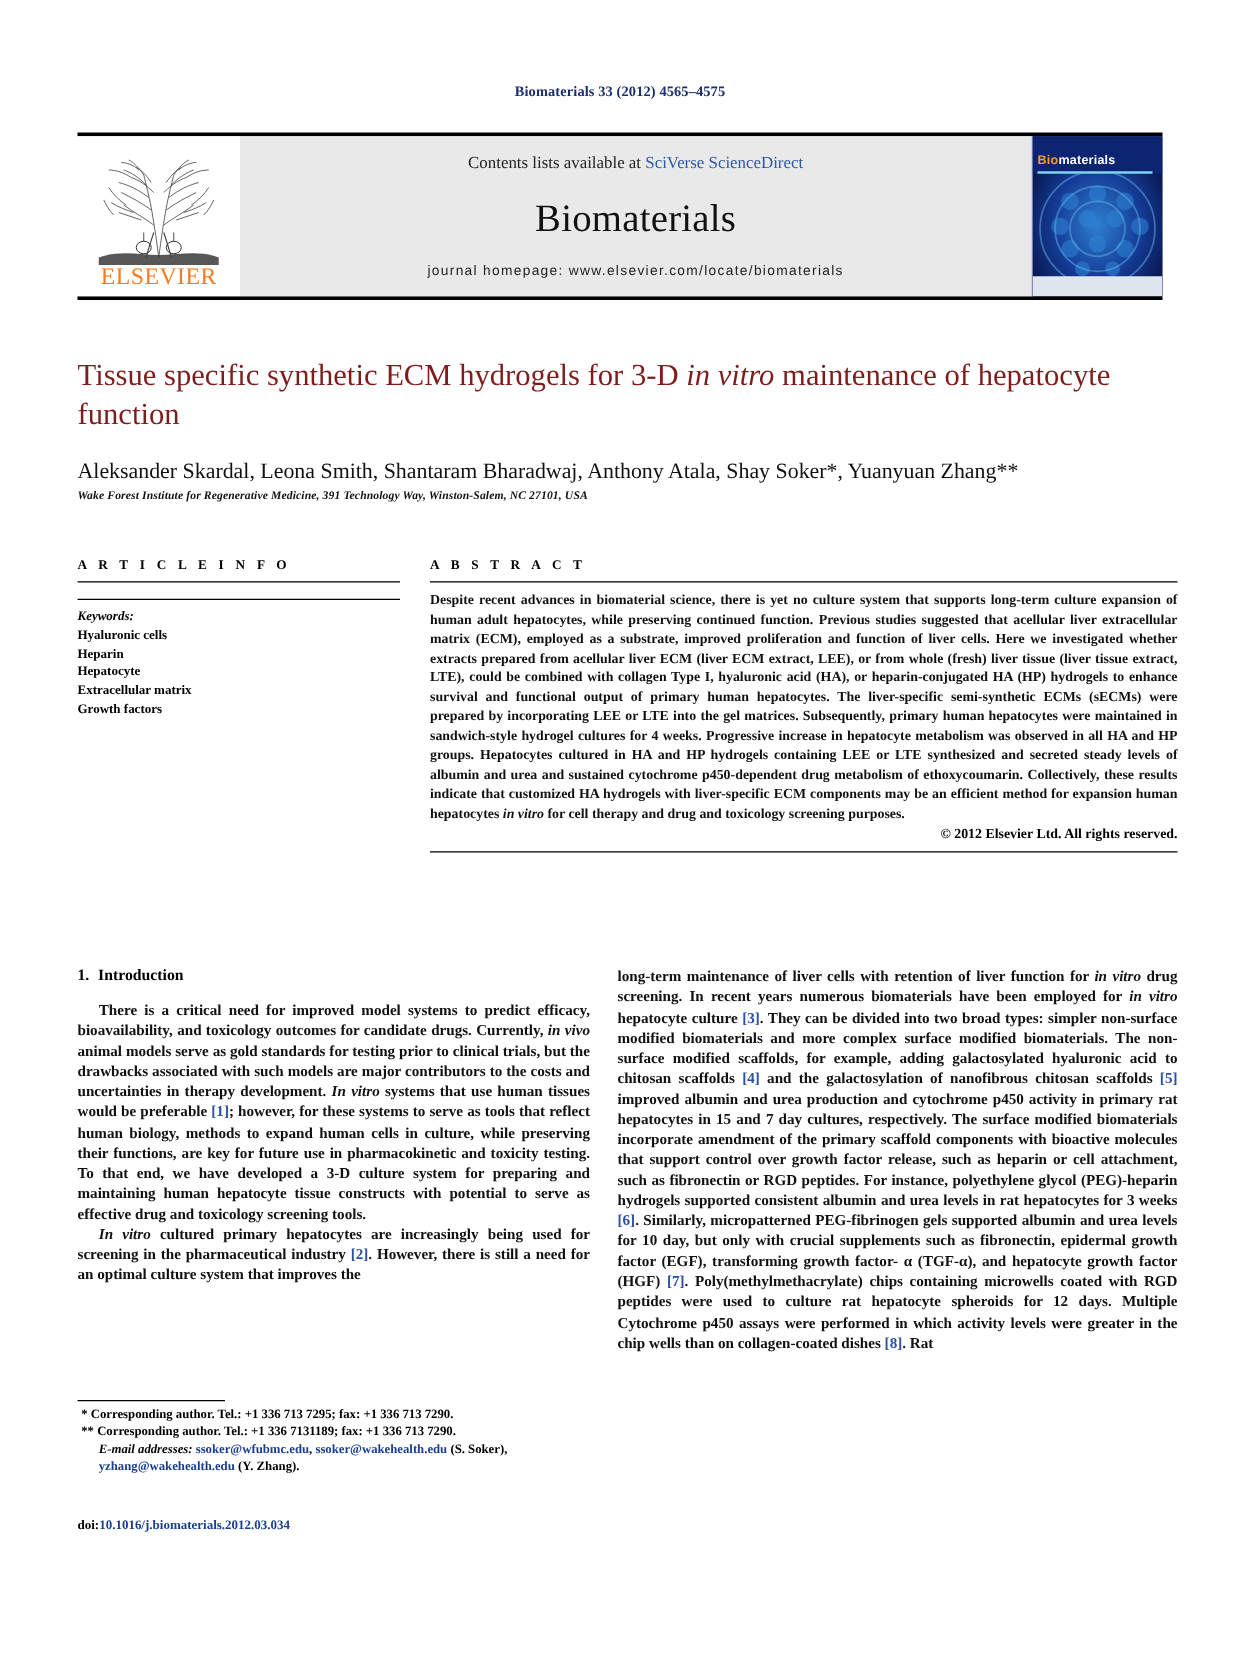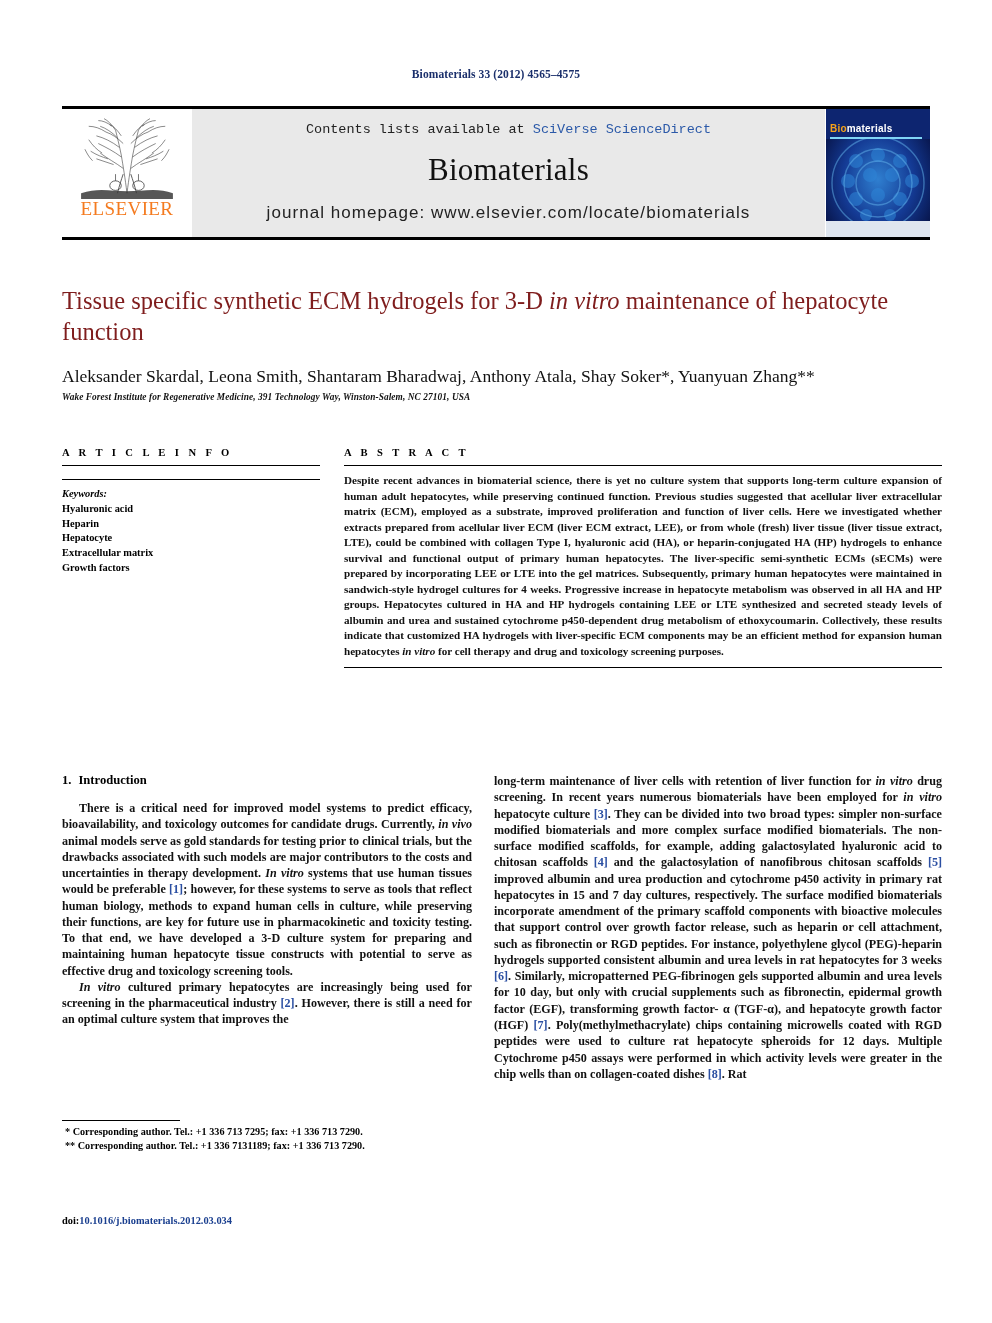--- a/index.html
+++ b/index.html
@@ -46,21 +46,21 @@
   }
   .elsevier-logo {
     width: 130px;
     flex: 0 0 130px;
     position: relative;
     background: #fff;
     display: flex;
     flex-direction: column;
     justify-content: flex-end;
     align-items: center;
-    padding-bottom: 17px;
+    padding-bottom: 4px;
     box-sizing: border-box;
   }
   .elsevier-tree {
     width: 112px; height: 92px;
     margin-top: 2px;
   }
   .elsevier-word {
     font-family: "Liberation Serif", serif;
     color: #f47b20;
     font-size: 19px;
@@ -73,36 +73,36 @@
     flex: 1 1 auto;
     background: #e9e9e9;
     display: flex;
     flex-direction: column;
     justify-content: space-between;
     align-items: center;
     padding: 13px 0 14px 0;
     box-sizing: border-box;
   }
   .contents-line {
-    font-family: Liberation Mono, monospace;
+    font-family: Liberation Serif, serif;
     font-size: 13.5px;
     color: #222;
   }
   .contents-line .sd {
     color: #2b59a8;
   }
   .journal-name {
     font-family: "Liberation Serif", serif;
     font-size: 31px;
     color: #111;
     letter-spacing: .2px;
   }
   .homepage-line {
     font-family: "Liberation Sans", sans-serif;
-    font-size: 17px;
+    font-size: 11px;
     color: #222;
     letter-spacing: 1.05px;
   }
   .cover-thumb {
     flex: 0 0 104px;
     width: 104px;
     background: #0b1f6b;
     position: relative;
     overflow: hidden;
     border-left: 1px solid #fff;
@@ -362,48 +362,50 @@
 
   <div class="authors">Aleksander Skardal, Leona Smith, Shantaram Bharadwaj, Anthony Atala, Shay Soker*, Yuanyuan Zhang**</div>
   <div class="affiliation">Wake Forest Institute for Regenerative Medicine, 391 Technology Way, Winston-Salem, NC 27101, USA</div>
 
   <div class="info-col">
     <div class="sect-label">A R T I C L E  I N F O</div>
     <hr class="hr-thin">
     <hr class="hr-thin" style="margin-top:13px">
     <div class="info-block">
       <div class="it">Keywords:</div>
-      <div>Hyaluronic acid</div>
+      <div>Hyaluronic cells</div>
       <div>Heparin</div>
       <div>Hepatocyte</div>
       <div>Extracellular matrix</div>
       <div>Growth factors</div>
     </div>
   </div>
 
   <div class="abs-col">
     <div class="sect-label">A B S T R A C T</div>
     <hr class="hr-thin">
     <div class="abstract-body"><span>Despite recent advances in biomaterial science, there is yet no culture system that supports long-term culture expansion of human adult hepatocytes, while preserving continued function. Previous studies suggested that acellular liver extracellular matrix (ECM), employed as a substrate, improved proliferation and function of liver cells. Here we investigated whether extracts prepared from acellular liver ECM (liver ECM extract, LEE), or from whole (fresh) liver tissue (liver tissue extract, LTE), could be combined with collagen Type I, hyaluronic acid (HA), or heparin-conjugated HA (HP) hydrogels to enhance survival and functional output of primary human hepatocytes. The liver-specific semi-synthetic ECMs (sECMs) were prepared by incorporating LEE or LTE into the gel matrices. Subsequently, primary human hepatocytes were maintained in sandwich-style hydrogel cultures for 4 weeks. Progressive increase in hepatocyte metabolism was observed in all HA and HP groups. Hepatocytes cultured in HA and HP hydrogels containing LEE or LTE synthesized and secreted steady levels of albumin and urea and sustained cytochrome p450-dependent drug metabolism of ethoxycoumarin. Collectively, these results indicate that customized HA hydrogels with liver-specific ECM components may be an efficient method for expansion human hepatocytes </span><em>in vitro</em><span> for cell therapy and drug and toxicology screening purposes.</span></div>
+    <div class="abstract-copyright">© 2012 Elsevier Ltd. All rights reserved.</div>
     <hr class="abs-rule-bottom">
   </div>
 
   <div class="col-left">
     <div class="h1"><span class="num">1.</span><span>Introduction</span></div>
     <p class="body"><span>There is a critical need for improved model systems to predict efficacy, bioavailability, and toxicology outcomes for candidate drugs. Currently, </span><em>in vivo</em><span> animal models serve as gold standards for testing prior to clinical trials, but the drawbacks associated with such models are major contributors to the costs and uncertainties in therapy development. </span><em>In vitro</em><span> systems that use human tissues would be preferable </span><span class="ref">[1]</span><span>; however, for these systems to serve as tools that reflect human biology, methods to expand human cells in culture, while preserving their functions, are key for future use in pharmacokinetic and toxicity testing. To that end, we have developed a 3-D culture system for preparing and maintaining human hepatocyte tissue constructs with potential to serve as effective drug and toxicology screening tools.</span></p>
     <p class="body"><em>In vitro</em><span> cultured primary hepatocytes are increasingly being used for screening in the pharmaceutical industry </span><span class="ref">[2]</span><span>. However, there is still a need for an optimal culture system that improves the</span></p>
   </div>
 
   <div class="col-right">
     <p class="body cont"><span>long-term maintenance of liver cells with retention of liver function for </span><em>in vitro</em><span> drug screening. In recent years numerous biomaterials have been employed for </span><em>in vitro</em><span> hepatocyte culture </span><span class="ref">[3]</span><span>. They can be divided into two broad types: simpler non-surface modified biomaterials and more complex surface modified biomaterials. The non-surface modified scaffolds, for example, adding galactosylated hyaluronic acid to chitosan scaffolds </span><span class="ref">[4]</span><span> and the galactosylation of nanofibrous chitosan scaffolds </span><span class="ref">[5]</span><span> improved albumin and urea production and cytochrome p450 activity in primary rat hepatocytes in 15 and 7 day cultures, respectively. The surface modified biomaterials incorporate amendment of the primary scaffold components with bioactive molecules that support control over growth factor release, such as heparin or cell attachment, such as fibronectin or RGD peptides. For instance, polyethylene glycol (PEG)-heparin hydrogels supported consistent albumin and urea levels in rat hepatocytes for 3 weeks </span><span class="ref">[6]</span><span>. Similarly, micropatterned PEG-fibrinogen gels supported albumin and urea levels for 10 day, but only with crucial supplements such as fibronectin, epidermal growth factor (EGF), transforming growth factor- α (TGF-α), and hepatocyte growth factor (HGF) </span><span class="ref">[7]</span><span>. Poly(methylmethacrylate) chips containing microwells coated with RGD peptides were used to culture rat hepatocyte spheroids for 12 days. Multiple Cytochrome p450 assays were performed in which activity levels were greater in the chip wells than on collagen-coated dishes </span><span class="ref">[8]</span><span>. Rat</span></p>
   </div>
 
   <div class="footnotes">
     <hr class="foot-rule">
     <div class="foot-line">* Corresponding author. Tel.: +1 336 713 7295; fax: +1 336 713 7290.</div>
     <div class="foot-line">** Corresponding author. Tel.: +1 336 7131189; fax: +1 336 713 7290.</div>
+    <div class="foot-line email"><span class="it">E-mail addresses:</span> <span class="mail">ssoker@wfubmc.edu</span>, <span class="mail">ssoker@wakehealth.edu</span> <span>(S. Soker),</span> <span class="mail">yzhang@wakehealth.edu</span> <span>(Y. Zhang).</span></div>
   </div>
 
   <div class="issn-block">
     <div><span>doi:</span><span class="doi-link">10.1016/j.biomaterials.2012.03.034</span></div>
   </div>
 
 </div>
 
 </body></html>

